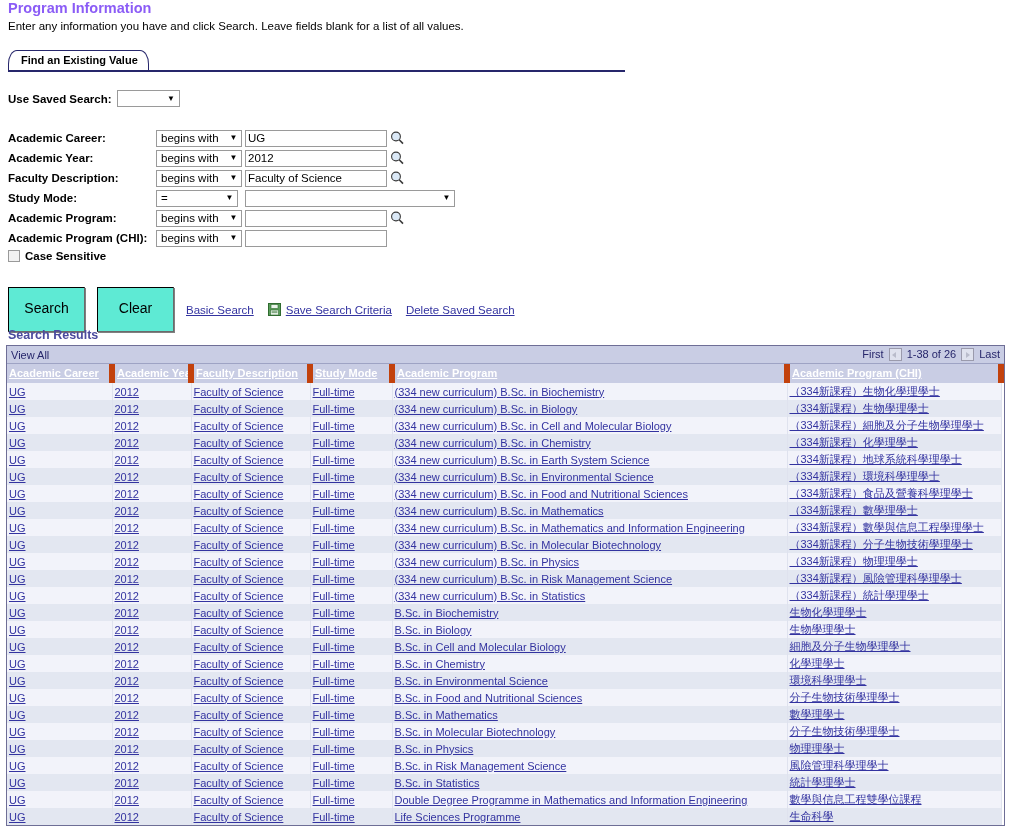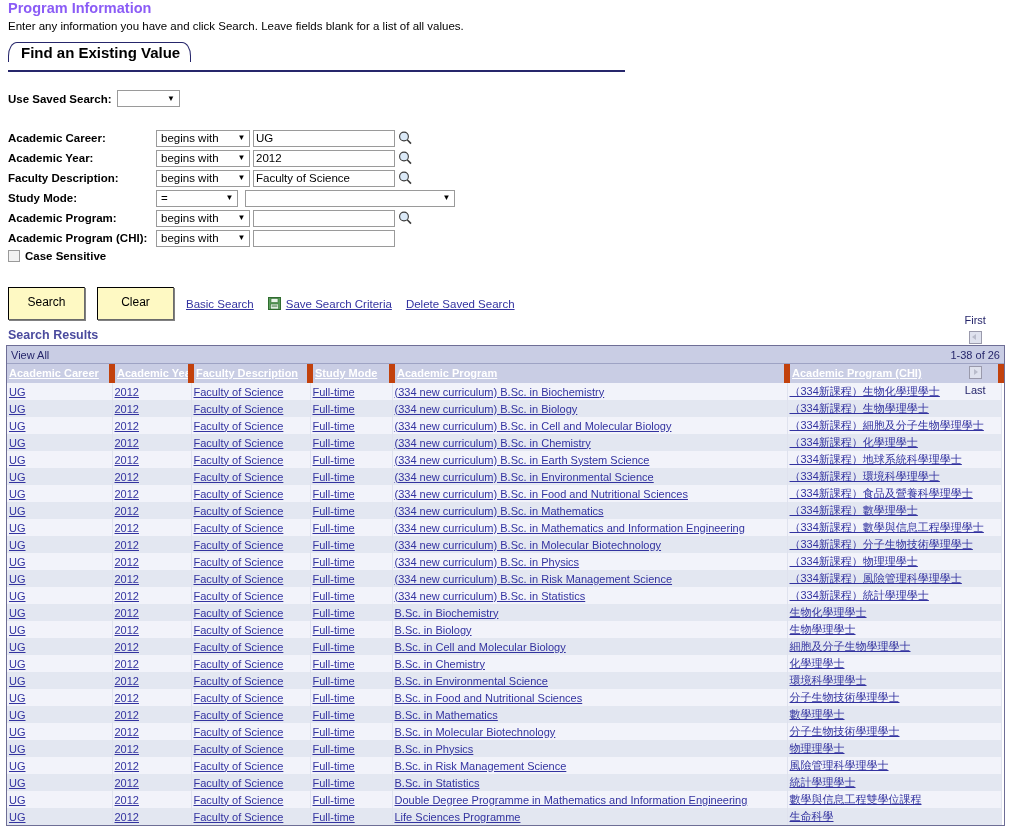--- a/index.html
+++ b/index.html
@@ -48,28 +48,28 @@
     position: absolute;
     left: 0;
     right: 0;
     bottom: 0;
     height: 0;
     border-bottom: 2px solid #26266b;
   }
   .tab {
     position: absolute;
     left: 0px;
-    bottom: 10px;
+    bottom: 2px;
     padding: 3px 10px 3px 12px;
     background: #ffffff;
     border: 1px solid #26266b;
     border-bottom: none;
     border-top-left-radius: 9px 14px;
     border-top-right-radius: 9px 14px;
-    font-size: 15px;
+    font-size: 11px;
     font-weight: bold;
     color: #000000;
     white-space: nowrap;
     line-height: 13px;
   }
 
   
   .saved-row {
     position: absolute;
     left: 8px;
@@ -122,21 +122,21 @@
     align-items: center;
     height: 20px;
   }
   .crit-label {
     width: 148px;
     font-size: 11.5px;
     font-weight: bold;
     color: #000000;
     white-space: nowrap;
   }
-  .sel-op { width: 94px; }
+  .sel-op { width: 86px; }
   .sel-op-eq { width: 82px; }
   .txt {
     font-family: "Liberation Sans", sans-serif;
     font-size: 11.5px;
     color: #000000;
     background: #ffffff;
     border: 1px solid #9a9a9a;
     height: 17px;
     box-sizing: border-box;
     padding: 0 2px;
@@ -182,30 +182,30 @@
 
   
   .btn-row {
     position: absolute;
     left: 8px;
     top: 287px;
     display: flex;
     align-items: center;
   }
   .btn {
-    background: #fef9c3;
+    background: #5eead4;
     border: 1px solid #000000;
     border-right-color: #6b6b6b;
     border-bottom-color: #6b6b6b;
     box-shadow: 1px 1px 0 #808080;
     font-family: "Liberation Sans", sans-serif;
-    font-size: 12px;
+    font-size: 14px;
     color: #000000;
     height: 19px;
-    padding: 6px 6px;
+    padding: 12px 6px;
     min-width: 63px;
     text-align: center;
     line-height: 17px;
     cursor: pointer;
     margin-right: 12px;
   }
   .link {
     color: #3333a0;
     text-decoration: underline;
     font-size: 11.5px;
@@ -249,25 +249,24 @@
     box-sizing: border-box;
   }
   .grid-nav .viewall {
     color: #26266b;
     font-size: 11px;
     cursor: pointer;
   }
   .grid-nav .spacer { flex: 1; }
   .nav-right {
     display: flex;
-    align-items: center;
+    align-items: flex-start;
     gap: 5px;
     font-size: 11px;
     color: #26266b;
-    flex-direction: column;
   }
   .nav-arrow {
     width: 13px;
     height: 13px;
     border: 1px solid #9a9aac;
     background: #dfe2ee;
     box-sizing: border-box;
     position: relative;
   }
   .nav-arrow::after {

